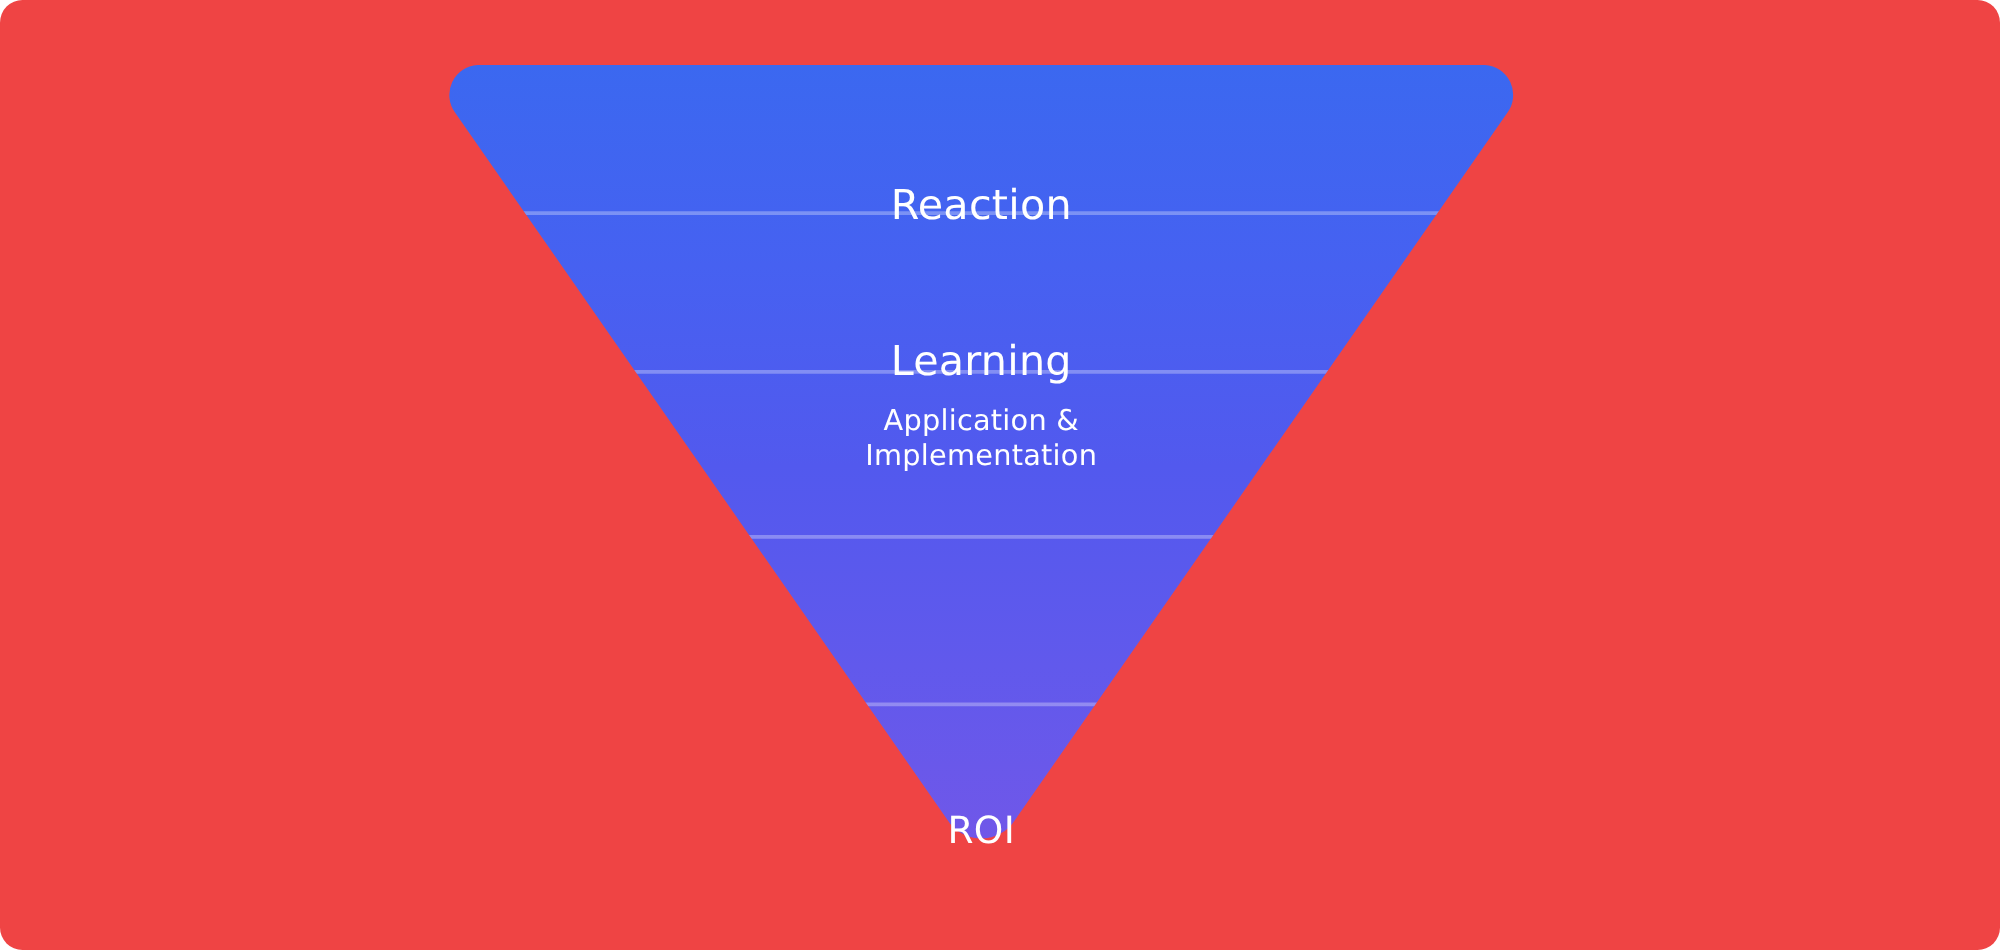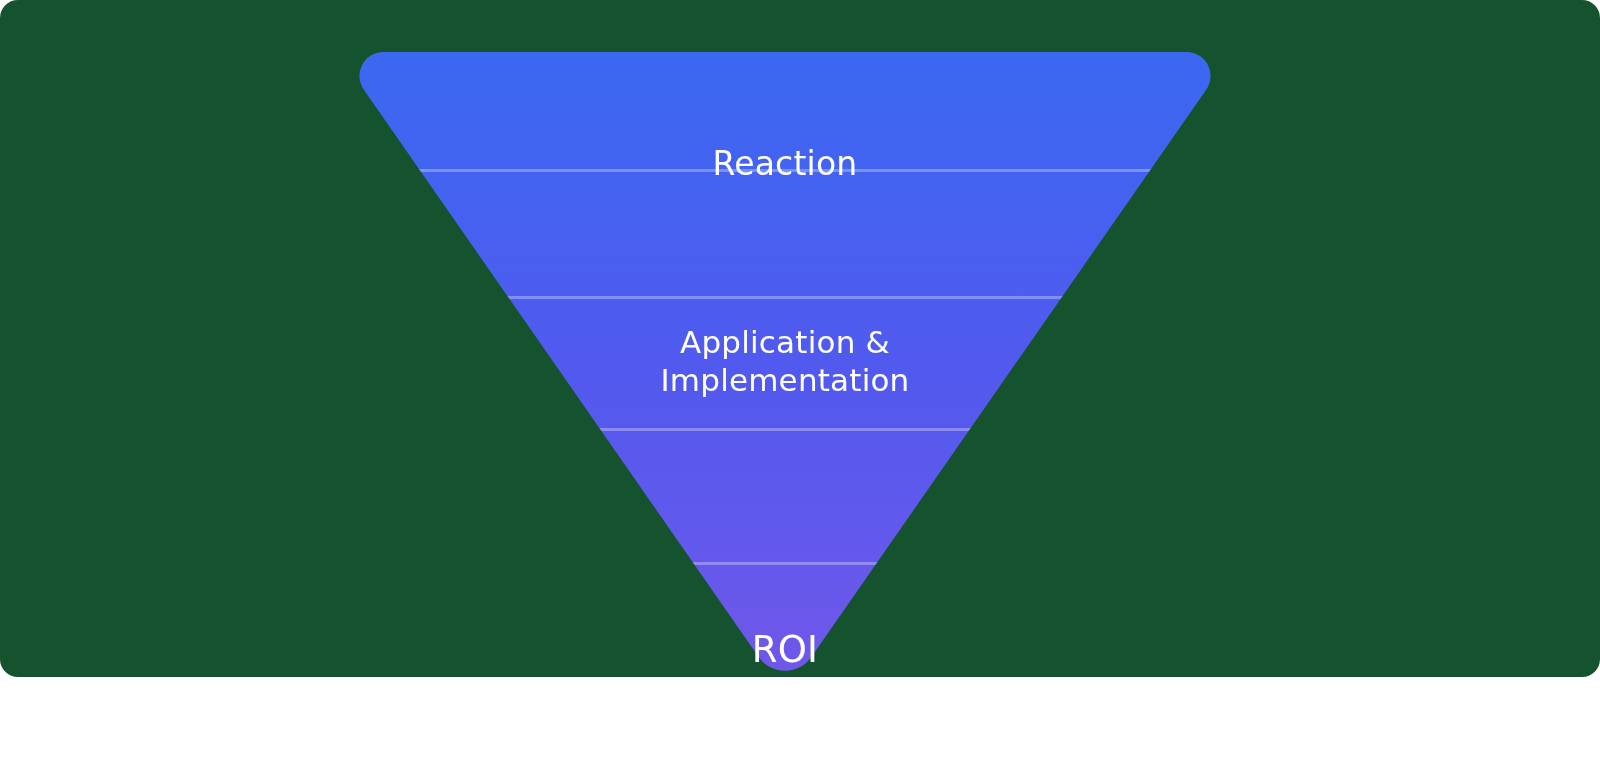--- a/index.html
+++ b/index.html
@@ -11,22 +11,22 @@
   body {
     width: 1600px;
     height: 760px;
     font-family: "DejaVu Sans", "Liberation Sans", sans-serif;
     overflow: hidden;
   }
 
   .canvas {
     position: relative;
     width: 1600px;
-    height: 677px;
-    background: #14532d;
+    height: 760px;
+    background: #ef4444;
     border-radius: 18px;
     overflow: hidden;
   }
 
   .funnel-wrap {
     position: absolute;
     left: 358px;
     top: 52px;
     width: 854px;
     height: 642px;
@@ -57,23 +57,23 @@
     text-align: center;
     color: #ffffff;
     font-weight: 400;
     letter-spacing: 0.2px;
     line-height: 1.21;
     white-space: pre-line;
   }
 
   .stage-label.s0 { top: 92px;  font-size: 33px; }
   .stage-label.s1 { top: 217px; font-size: 33px; }
-  .stage-label.s2 { top: 272px; font-size: 31px; }
+  .stage-label.s2 { top: 272px; font-size: 23px; }
   .stage-label.s3 { top: 472px; font-size: 31px; }
-  .stage-label.s4 { top: 576px; font-size: 37px; }
+  .stage-label.s4 { top: 595px; font-size: 30px; }
 </style>
 </head>
 <body>
 
 <div class="canvas">
 
   <div class="funnel-wrap">
 
     <svg class="funnel-svg" viewBox="0 0 854 642" preserveAspectRatio="none">
       <defs>
@@ -102,20 +102,21 @@
         <rect x="0" y="117" width="854" height="3" fill="rgba(255,255,255,0.30)"></rect>
         <rect x="0" y="244" width="854" height="3" fill="rgba(255,255,255,0.30)"></rect>
         <rect x="0" y="376" width="854" height="3" fill="rgba(255,255,255,0.30)"></rect>
         <rect x="0" y="510" width="854" height="3" fill="rgba(255,255,255,0.30)"></rect>
       </g>
     </svg>
 
     <div class="labels-layer">
       <div class="stage-label s0">Reaction</div>
 
+      <div class="stage-label s1">Learning</div>
 
       <div class="stage-label s2">Application &amp;
 Implementation</div>
 
 
       <div class="stage-label s4">ROI</div>
     </div>
 
   </div>
 </div>

